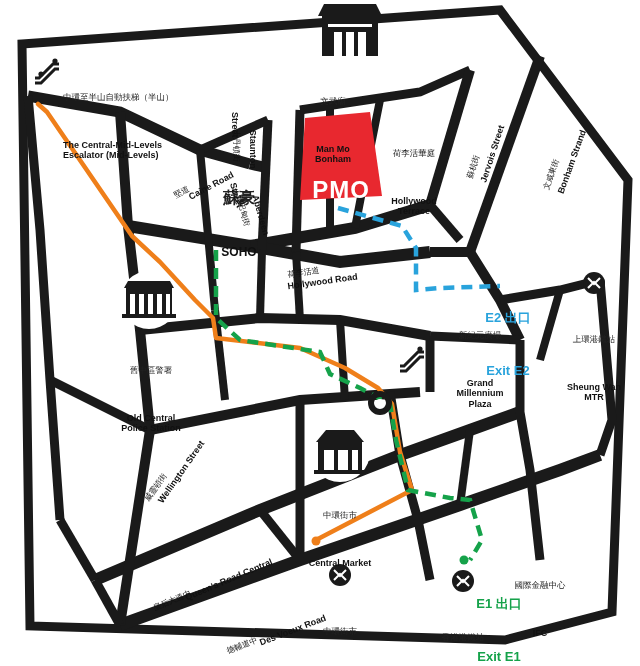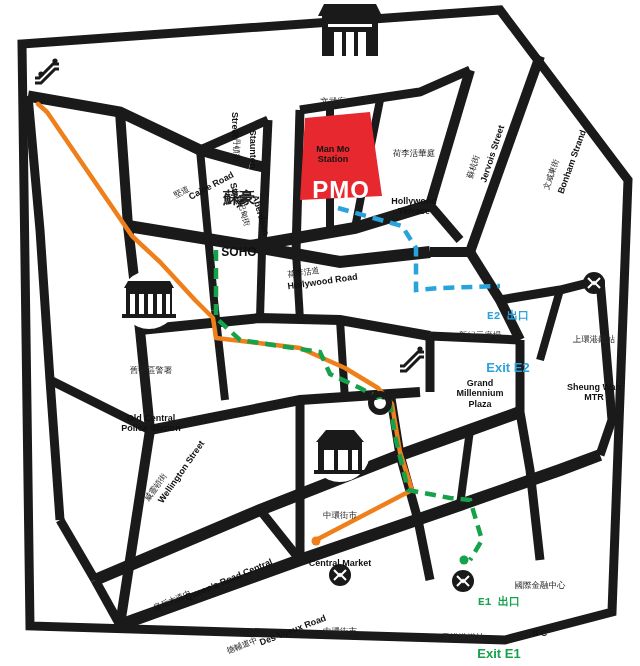--- a/index.html
+++ b/index.html
@@ -35,21 +35,21 @@
     color: #222;
   }
   .lbl .en {
     display: block;
     font-size: 9px;
     font-weight: bold;
     color: #111;
   }
   .ctr { text-align: center; }
   .lft { text-align: left; }
-  .routelabel .zh { font-size: 11px; font-weight: bold; font-family: Liberation Mono, monospace; }
+  .routelabel .zh { font-size: 13px; font-weight: bold; }
   .routelabel .en { font-size: 13px; font-weight: bold; }
   .orange .zh, .orange .en { color: #ef7f1a; }
   .blue .zh, .blue .en { color: #29a3dc; }
   .green .zh, .green .en { color: #15a24a; }
   .soho .zh { font-size: 16px; font-weight: bold; }
   .soho .en { font-size: 12px; font-weight: bold; }
   .streetlabel {
     position: absolute;
     font-family: "Liberation Sans", sans-serif;
     color: #111;
@@ -216,23 +216,28 @@
   </div>
 
   <div class="lbl soho ctr" style="left:208px; top:151px; width:62px;">
     <span class="zh">蘇豪</span>
     <span class="en">SOHO</span>
   </div>
 
   <div class="lbl ctr" style="left:295px; top:58px; width:76px;">
     <span class="zh">文武廟</span>
     <span class="en">Man Mo
-Station</span>
-  </div>
-
+Bonham</span>
+  </div>
+
+  <div class="lbl lft" style="left:63px; top:54px; width:150px;">
+    <span class="zh">中環至半山自動扶梯（半山）</span>
+    <span class="en">The Central-Mid-Levels
+Escalator (Mid-Levels)</span>
+  </div>
 
   <div class="lbl ctr" style="left:378px; top:110px; width:72px;">
     <span class="zh">荷李活華庭</span>
     <span class="en">Hollywood
 Terrace</span>
   </div>
 
   <div class="lbl ctr" style="left:103px; top:327px; width:96px;">
     <span class="zh">舊中區警署</span>
     <span class="en">Old Central

